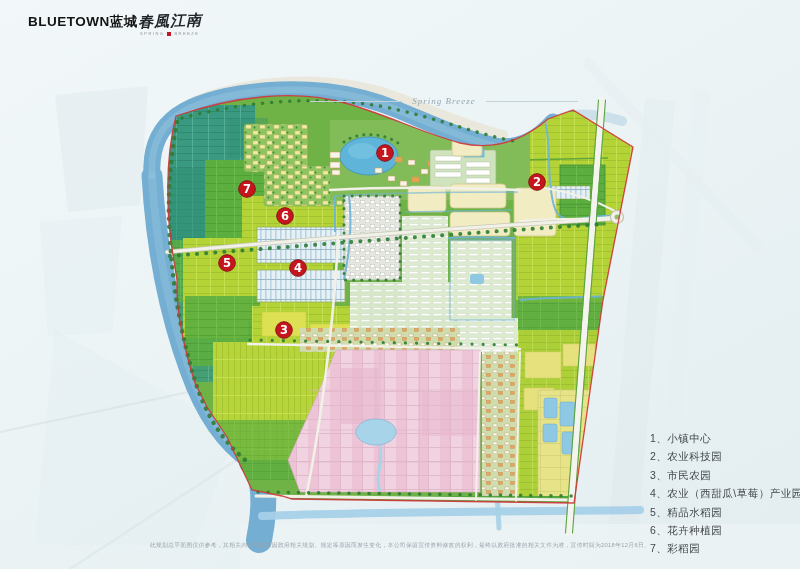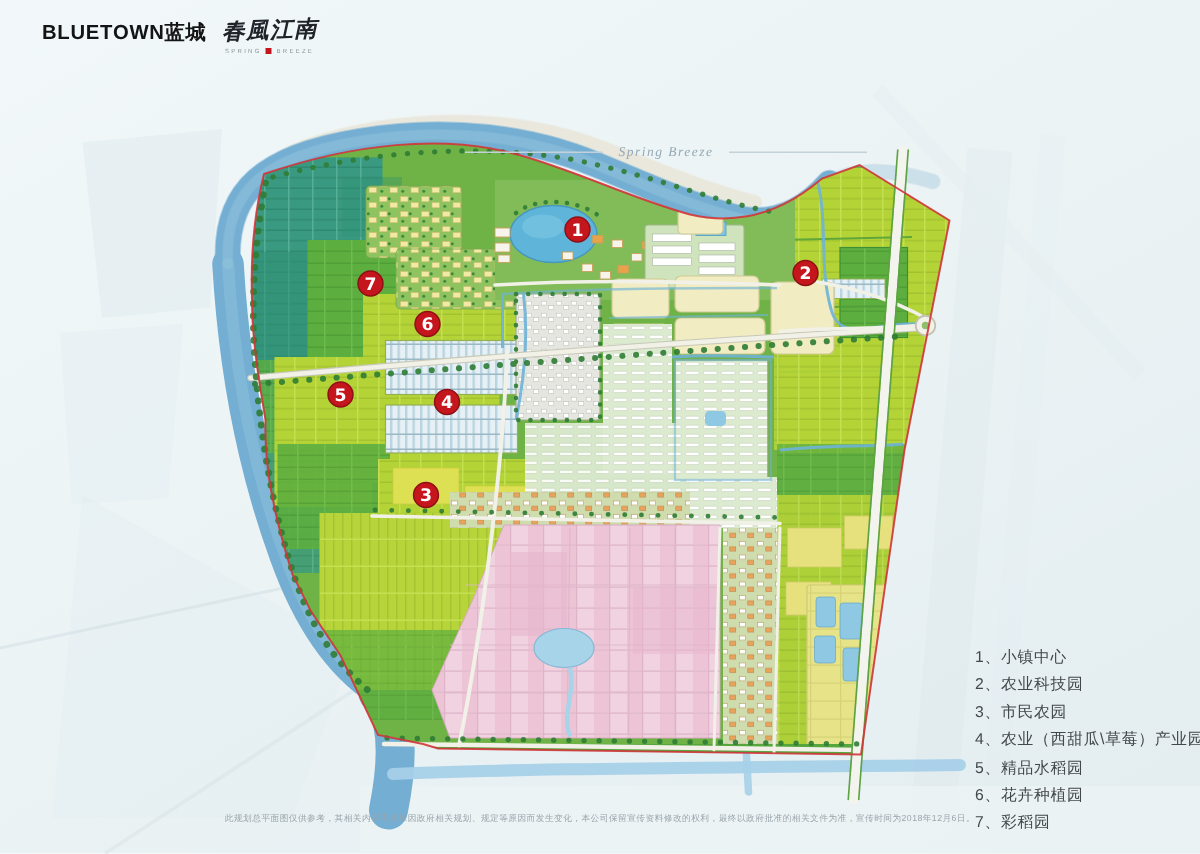--- a/index.html
+++ b/index.html
@@ -3,21 +3,21 @@
 <meta charset="utf-8">
 <style>
   html,body{margin:0;padding:0;}
   .stage{
     position:relative;width:800px;height:569px;overflow:hidden;
     background:linear-gradient(150deg,#f2f8f9 0%,#eaf2f4 55%,#e3edf0 100%);
     font-family:"Liberation Sans","DejaVu Sans",sans-serif;
   }
   .map-svg{position:absolute;left:0;top:0;width:800px;height:569px;}
   
-  .brand{position:absolute;left:28px;top:14px;display:flex;align-items:flex-start;gap:10px;}
+  .brand{position:absolute;left:28px;top:14px;display:flex;align-items:flex-start;}
   .brand-wordmark{font-weight:bold;font-size:13.5px;letter-spacing:.5px;color:#141414;line-height:16px;}
   .brand-cal{display:flex;flex-direction:column;align-items:center;margin-top:-2px;}
   .brand-script{font-family:"Liberation Serif","DejaVu Serif",serif;font-style:italic;font-weight:bold;
     font-size:15px;color:#20242a;letter-spacing:1px;line-height:18px;transform:rotate(-2deg);}
   .brand-tag{display:flex;align-items:center;gap:3px;font-size:4px;letter-spacing:1.5px;color:#8d9297;margin-top:1px;}
   .brand-seal{width:4px;height:4px;background:#c5161d;display:inline-block;}
   
   .title{position:absolute;left:0;top:36px;width:100%;text-align:center;
     font-family:"Liberation Serif","DejaVu Serif",serif;font-weight:bold;
     font-size:30px;letter-spacing:5px;color:#323d4a;}

